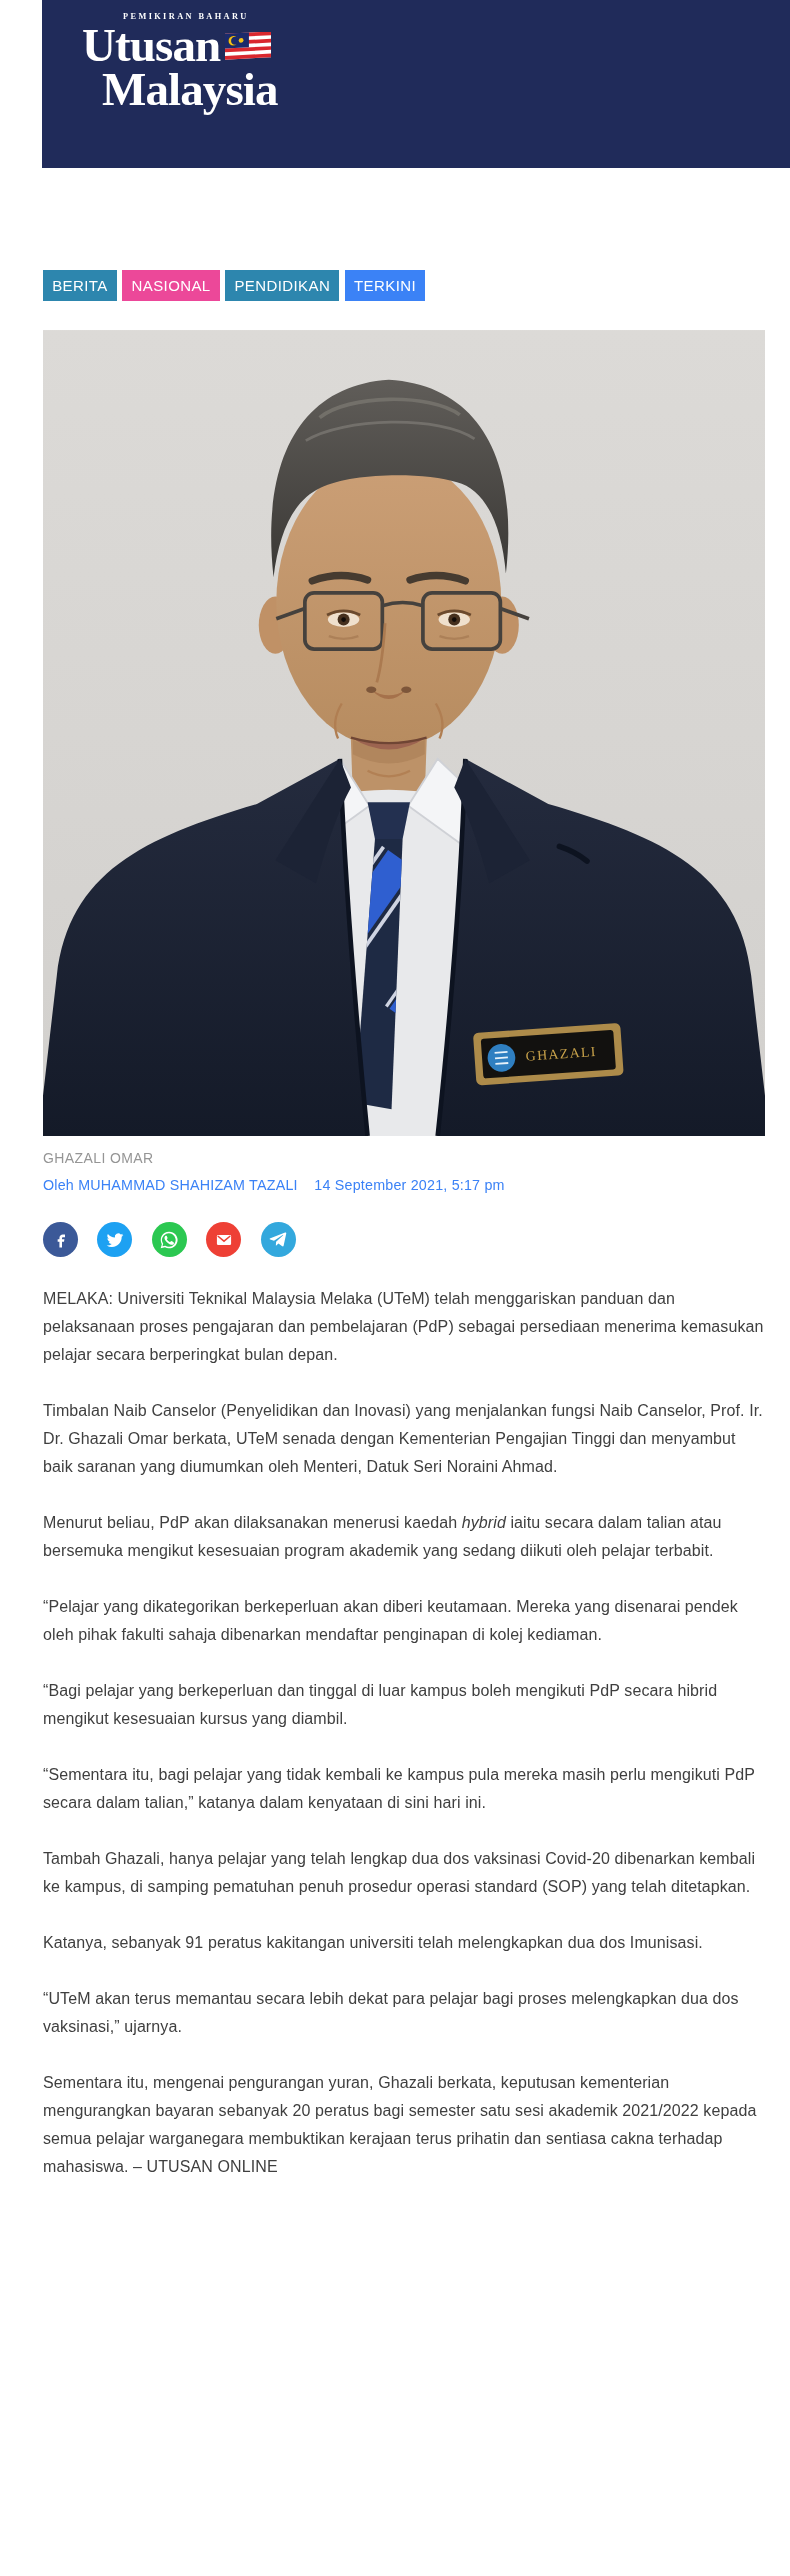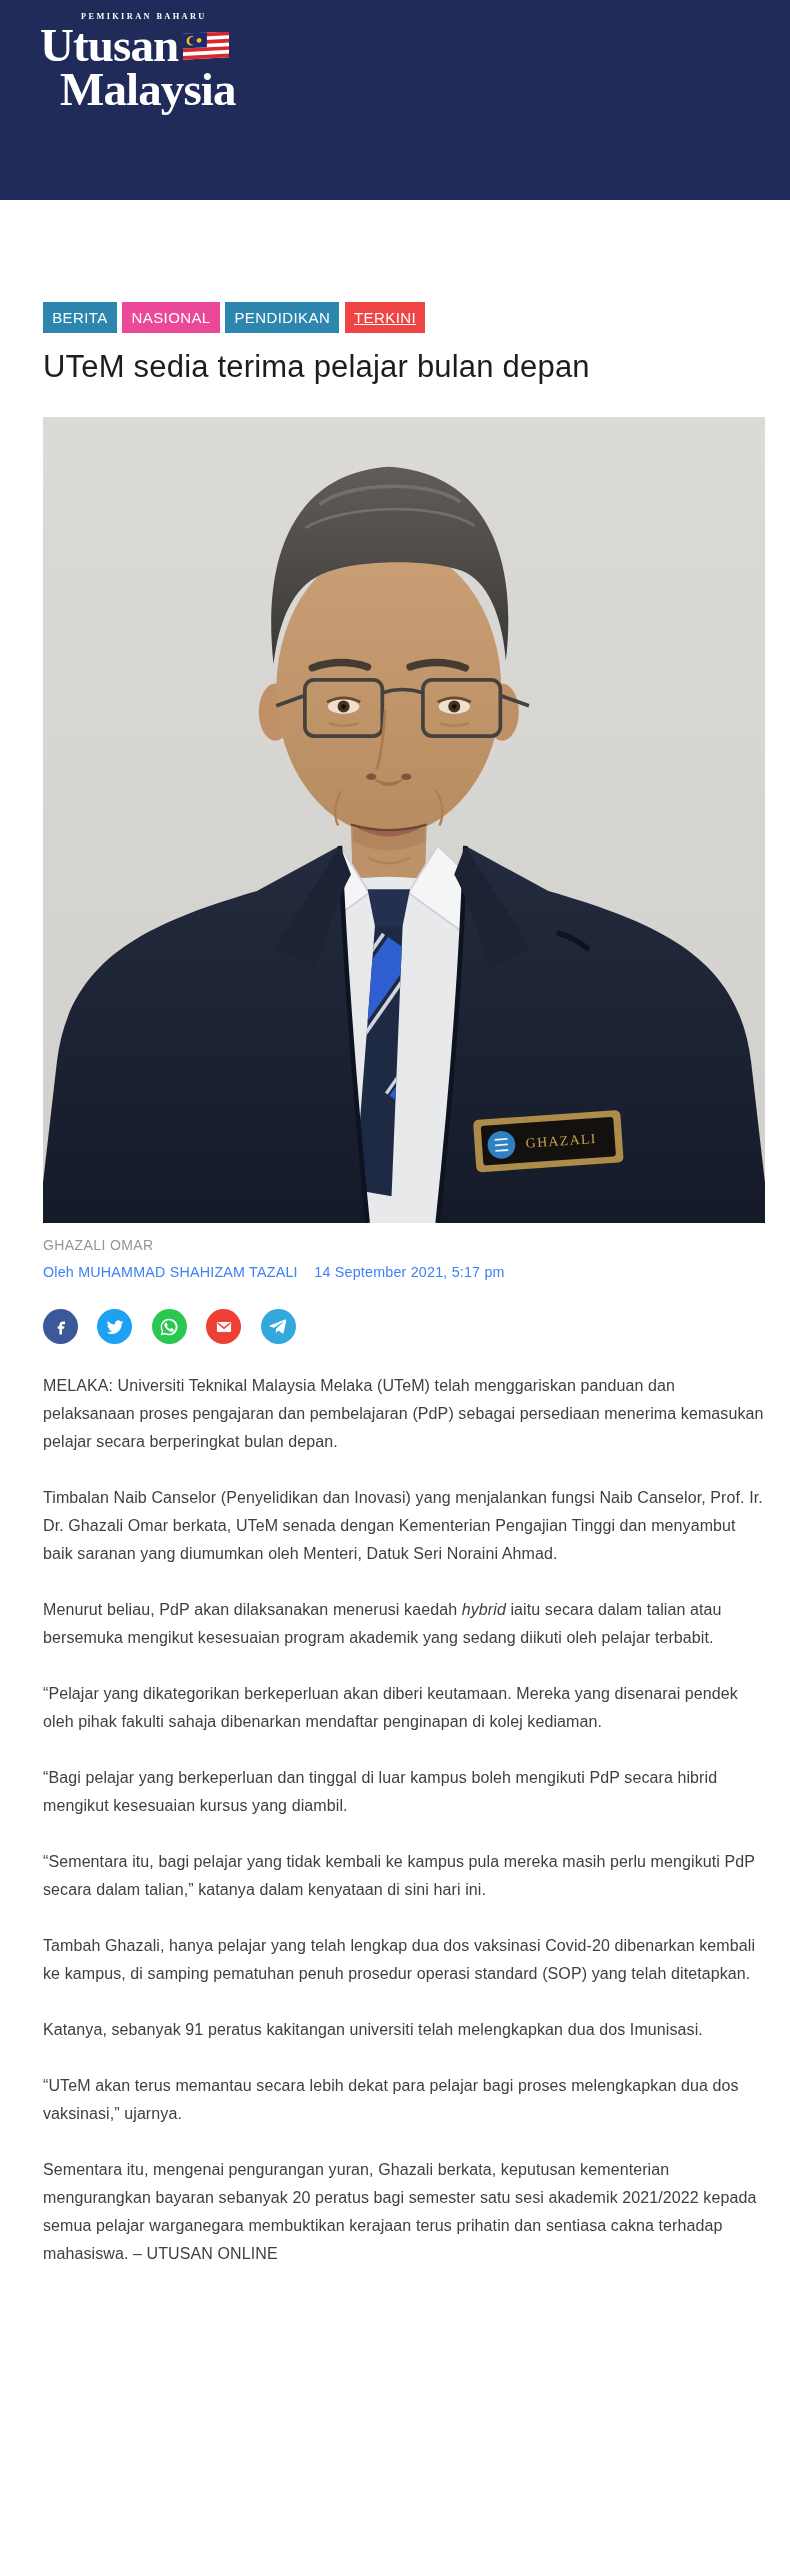--- a/index.html
+++ b/index.html
@@ -7,23 +7,24 @@
   body {
     width: 790px;
     min-height: 2576px;
     background: #ffffff;
     font-family: "Liberation Sans", sans-serif;
     color: #3f3f3f;
   }
 
   
   .site-header {
-    height: 200px;
+    height: 168px;
     background: #202b5a;
     padding: 12px 0 0 40px;
+    margin-left: 42px;
   }
   .logo { display:inline-block; text-decoration:none; cursor:pointer; }
   .logo-tagline {
     display:block;
     color:#fff;
     font-family:"Liberation Serif", serif;
     font-weight:bold;
     font-size:8.3px;
     letter-spacing:2.4px;
     margin:0 0 1.8px 41px;
@@ -133,24 +134,23 @@
     <span class="logo-word second">Malaysia</span>
   </a>
 </header>
 
 <main class="container">
 
   <nav class="tags">
       <a class="tag" style="background: rgb(45, 134, 174);">BERITA</a>
       <a class="tag" style="background: #ec4899;">NASIONAL</a>
       <a class="tag" style="background: rgb(45, 134, 174);">PENDIDIKAN</a>
-      <a class="tag" style="background: #ef4444; text-decoration: underline;">TERKINI</a>
+      <a class="tag" style="background: #3b82f6;">TERKINI</a>
     </nav>
 
-  <h1 class="headline">UTeM sedia terima pelajar bulan depan</h1>
 
   <figure class="photo">
     <svg width="722" height="806" viewBox="0 0 783 874">
       <defs>
         <linearGradient id="bgGrad" x1="0" y1="0" x2="0" y2="1">
           <stop offset="0" stop-color="#dcdad7"></stop>
             <stop offset="1" stop-color="#d2d0cd"></stop>
         </linearGradient>
         <linearGradient id="hairGrad" x1="0" y1="0" x2="0" y2="1">
           <stop offset="0" stop-color="#605d59"></stop>

